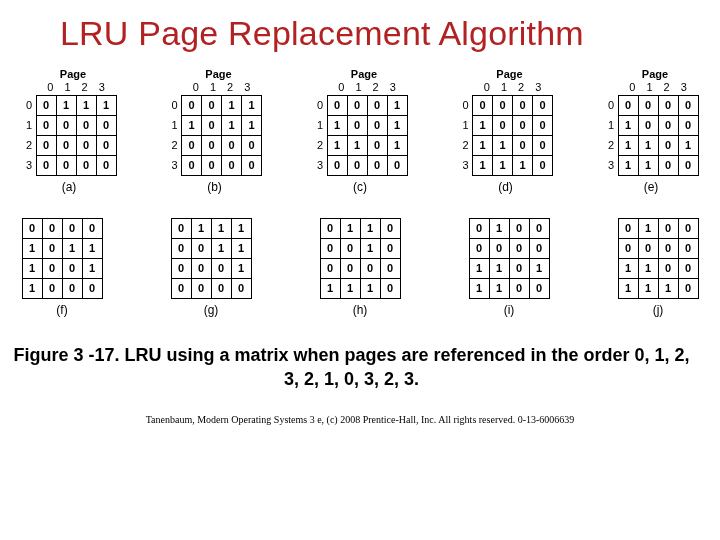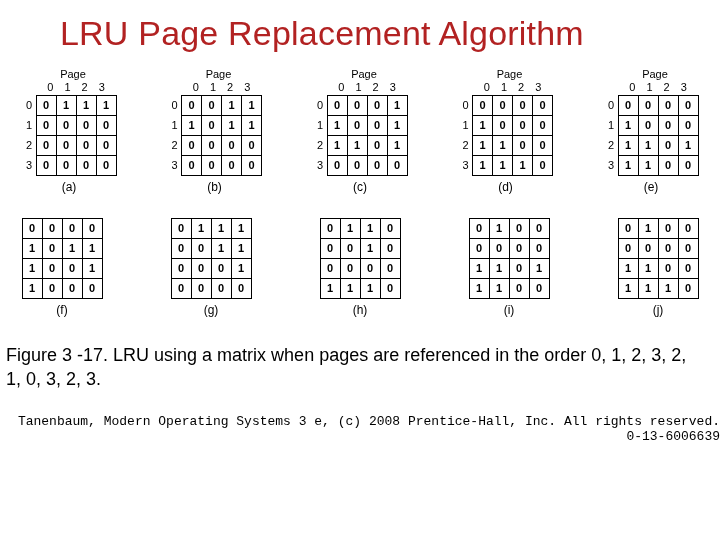--- a/index.html
+++ b/index.html
@@ -29,21 +29,21 @@
     display: flex;
     justify-content: space-between;
   }
   .block {
     display: flex;
     flex-direction: column;
     align-items: center;
   }
   .page-label {
     font-size: 11px;
-    font-weight: normal;
+    font-weight: bold;
     text-align: right;
     line-height: 1;
     padding-left: 8px;
   }
   .nums {
     display: flex;
     gap: 11px;
     font-size: 11px;
     margin: 1px 0 2px 0;
   }
@@ -70,28 +70,29 @@
     font-weight: bold;
     margin: -0.5px;
   }
   .sub {
     font-size: 12px;
     margin-top: 5px;
     text-align: center;
   }
   .caption {
     font-size: 18px;
-    text-align: left;
+    text-align: center;
     padding: 26px 23px 0 6px;
     line-height: 1.35;
+    font-weight: bold;
   }
   .footer {
-    font-size: 13px;
-    font-family: Liberation Mono, monospace;
-    text-align: right;
+    font-size: 10px;
+    font-family: Liberation Serif, serif;
+    text-align: center;
     padding-top: 22px;
     color: #000;
   }
 </style>
 </head>
 <body>
 
 <div class="title">LRU Page Replacement Algorithm</div>
 
 <div class="matrices">

